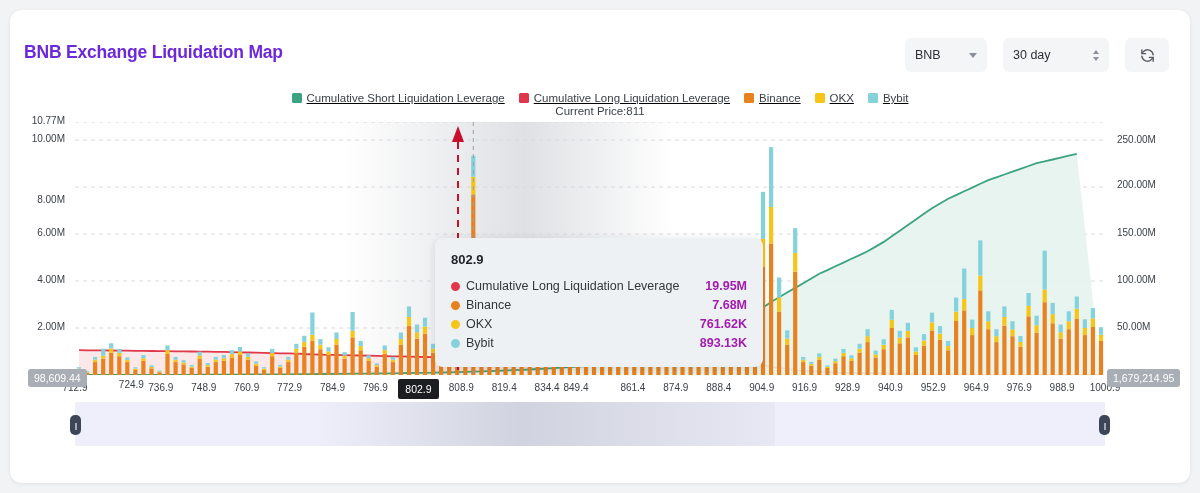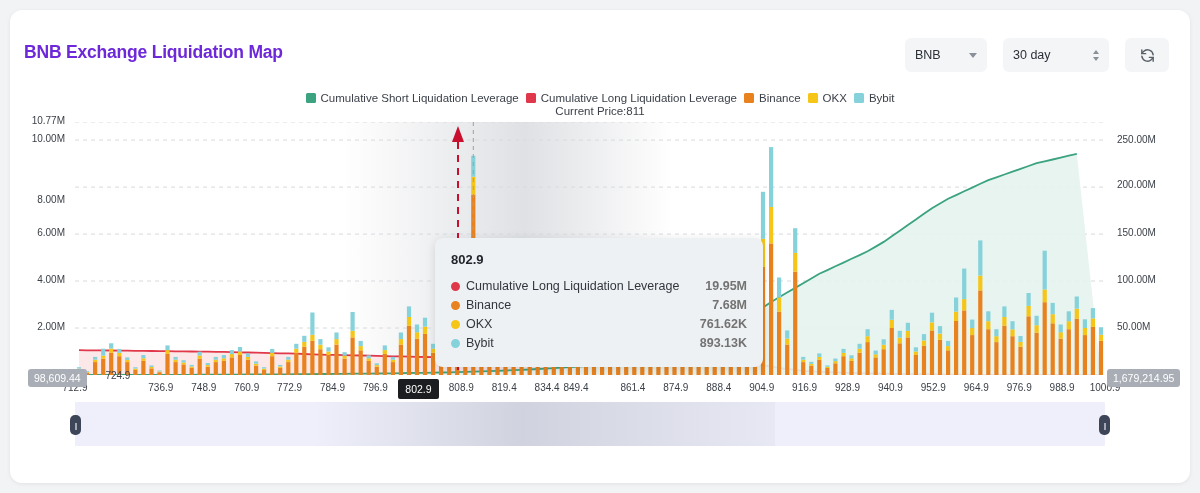--- a/index.html
+++ b/index.html
@@ -48,21 +48,21 @@
   .stepper i { display: block; width: 0; height: 0; border-left: 3.5px solid transparent;
     border-right: 3.5px solid transparent; }
   .stepper i.up { border-bottom: 4.5px solid #8a9099; }
   .stepper i.dn { border-top: 4.5px solid #8a9099; }
 
   
   .legend {
     position: absolute; top: 82px; left: 0; width: 100%;
     display: flex; flex-direction: column; align-items: center;
   }
-  .legend-row { display: flex; align-items: center; gap: 7px; }
+  .legend-row { display: flex; align-items: center; gap: 14px; text-decoration: underline; }
   .legend-item { display: flex; align-items: center; gap: 5px; cursor: pointer; }
   .sw { width: 10px; height: 10px; border-radius: 1.5px; }
   .legend-label { font-size: 11.5px; color: #3c4149; white-space: nowrap; }
   .current-price {
     font-size: 11.5px; color: #3c4149; margin-top: 1px;
   }
 
   
   .plot {
     position: absolute;
@@ -92,21 +92,21 @@
   .tt-title { font-size: 13px; font-weight: bold; color: #22262c; margin-bottom: 10px; }
   .tt-row {
     display: flex; align-items: center;
     font-size: 12.5px; color: #32373e; line-height: 19px;
   }
   .tt-dot {
     width: 9px; height: 9px; border-radius: 50%; margin-right: 6px; flex: none;
     border: 2px solid transparent;
   }
   .tt-name { flex: 1 1 auto; white-space: nowrap; }
-  .tt-val { font-weight: bold; color: #737373; margin-left: 10px; }
+  .tt-val { font-weight: bold; color: #a21caf; margin-left: 10px; }
 
   
   .slider {
     position: absolute; left: 65px; top: 392px; width: 1030px; height: 44px;
     background: #eeeffa; border-radius: 1px;
   }
   .slider-shade {
     position: absolute; left: 240px; top: 0; width: 460px; height: 100%;
     background: linear-gradient(90deg, rgba(180,183,195,0) 0%, rgba(172,176,190,0.45) 45%, rgba(180,183,195,0.12) 100%);
   }
@@ -599,21 +599,21 @@
   <div id="y-right-labels">
       <div class="axis-label" style="left: 1107px; top: 311.1px;">50.00M</div>
       <div class="axis-label" style="left: 1107px; top: 264.3px;">100.00M</div>
       <div class="axis-label" style="left: 1107px; top: 217.4px;">150.00M</div>
       <div class="axis-label" style="left: 1107px; top: 169px;">200.00M</div>
       <div class="axis-label" style="left: 1107px; top: 123.7px;">250.00M</div>
     </div>
 
   <div id="x-labels">
       <div class="axis-label xt" style="left: 39px; width: 52px; top: 372px;">712.9</div>
-      <div class="axis-label xt" style="left: 81.9px; width: 52px; top: 360px;">724.9</div>
+      <div class="axis-label xt" style="left: 81.9px; width: 52px; top: 369px; text-align: right;">724.9</div>
       <div class="axis-label xt" style="left: 124.8px; width: 52px; top: 372px;">736.9</div>
       <div class="axis-label xt" style="left: 167.8px; width: 52px; top: 372px;">748.9</div>
       <div class="axis-label xt" style="left: 210.7px; width: 52px; top: 372px;">760.9</div>
       <div class="axis-label xt" style="left: 253.6px; width: 52px; top: 372px;">772.9</div>
       <div class="axis-label xt" style="left: 296.5px; width: 52px; top: 372px;">784.9</div>
       <div class="axis-label xt" style="left: 339.4px; width: 52px; top: 372px;">796.9</div>
       <div class="badge-dark" style="left: 388.3px; top: 369px;">802.9</div>
       <div class="axis-label xt" style="left: 425.3px; width: 52px; top: 372px;">808.9</div>
       <div class="axis-label xt" style="left: 468.2px; width: 52px; top: 372px;">819.4</div>
       <div class="axis-label xt" style="left: 511.1px; width: 52px; top: 372px;">834.4</div>

